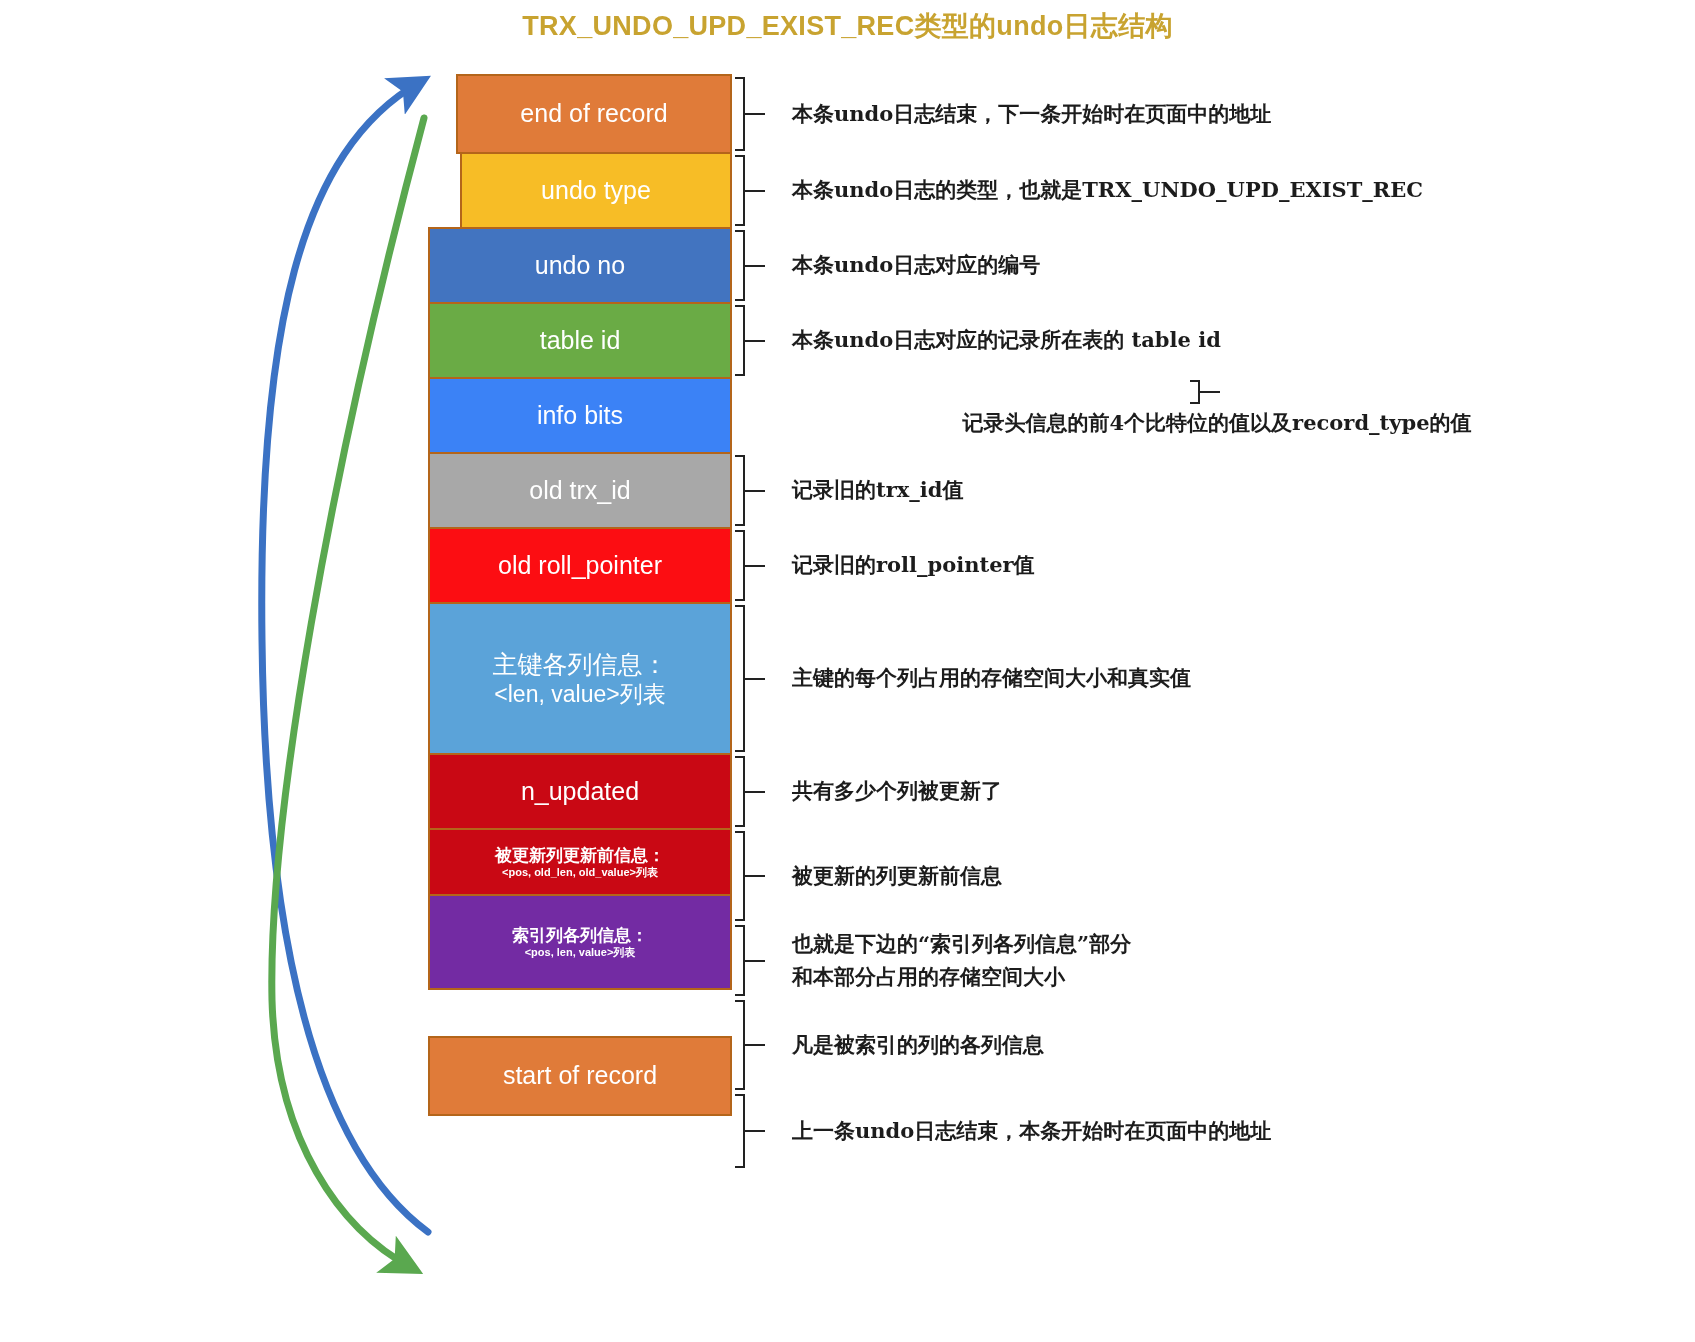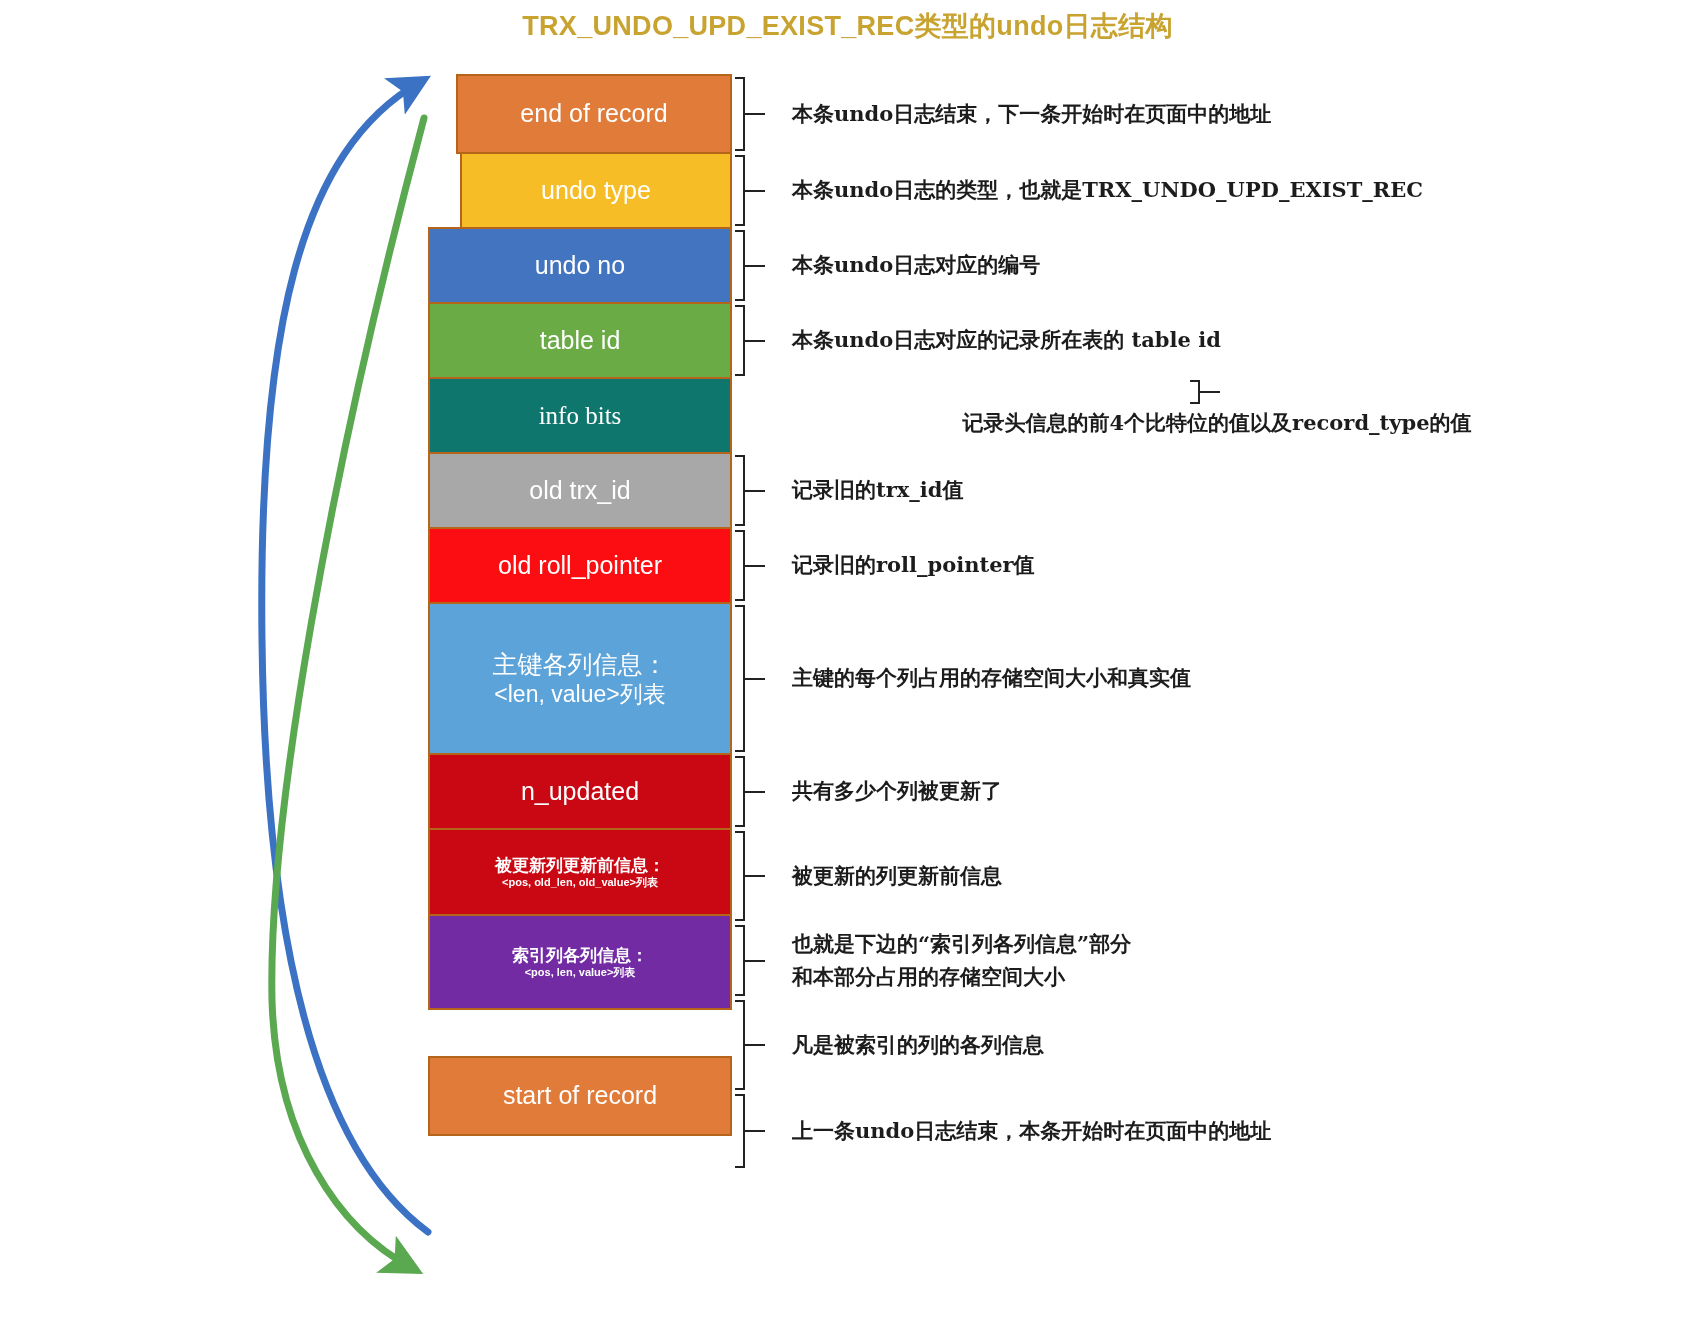--- a/index.html
+++ b/index.html
@@ -161,36 +161,36 @@
     </div>
     <div class="block" style="background: rgb(247, 189, 38); height: 77px; margin-left: 32px;">
       <div class="block-inner"><span>undo type</span></div>
     </div>
     <div class="block" style="background: rgb(66, 116, 192); height: 77px;">
       <div class="block-inner"><span>undo no</span></div>
     </div>
     <div class="block" style="background: rgb(106, 171, 69); height: 77px;">
       <div class="block-inner"><span>table id</span></div>
     </div>
-    <div class="block" style="background: #0f766e; height: 77px; font-family: Liberation Serif, serif;">
+    <div class="block" style="background: #3b82f6; height: 77px;">
       <div class="block-inner"><span>info bits</span></div>
     </div>
     <div class="block" style="background: rgb(168, 168, 168); height: 77px;">
       <div class="block-inner"><span>old trx_id</span></div>
     </div>
     <div class="block" style="background: rgb(252, 13, 18); height: 77px;">
       <div class="block-inner"><span>old roll_pointer</span></div>
     </div>
     <div class="block" style="background: rgb(91, 163, 217); height: 153px;">
       <div class="block-inner"><span>主键各列信息：</span><span class="line2">&lt;len, value&gt;列表</span></div>
     </div>
     <div class="block" style="background: rgb(201, 8, 20); height: 77px;">
       <div class="block-inner"><span>n_updated</span></div>
     </div>
-    <div class="block small" style="background: rgb(201, 8, 20); height: 88px;">
+    <div class="block small" style="background: rgb(201, 8, 20); height: 68px;">
       <div class="block-inner"><span>被更新列更新前信息：</span><span class="line2">&lt;pos, old_len, old_value&gt;列表</span></div>
     </div>
     <div class="block small" style="background: rgb(115, 43, 163); height: 96px;">
       <div class="block-inner"><span>索引列各列信息：</span><span class="line2">&lt;pos, len, value&gt;列表</span></div>
     </div>
     <div class="block" style="background: rgb(224, 123, 57); height: 80px; margin-top: 46px;">
       <div class="block-inner"><span>start of record</span></div>
     </div>
   </div>
 

